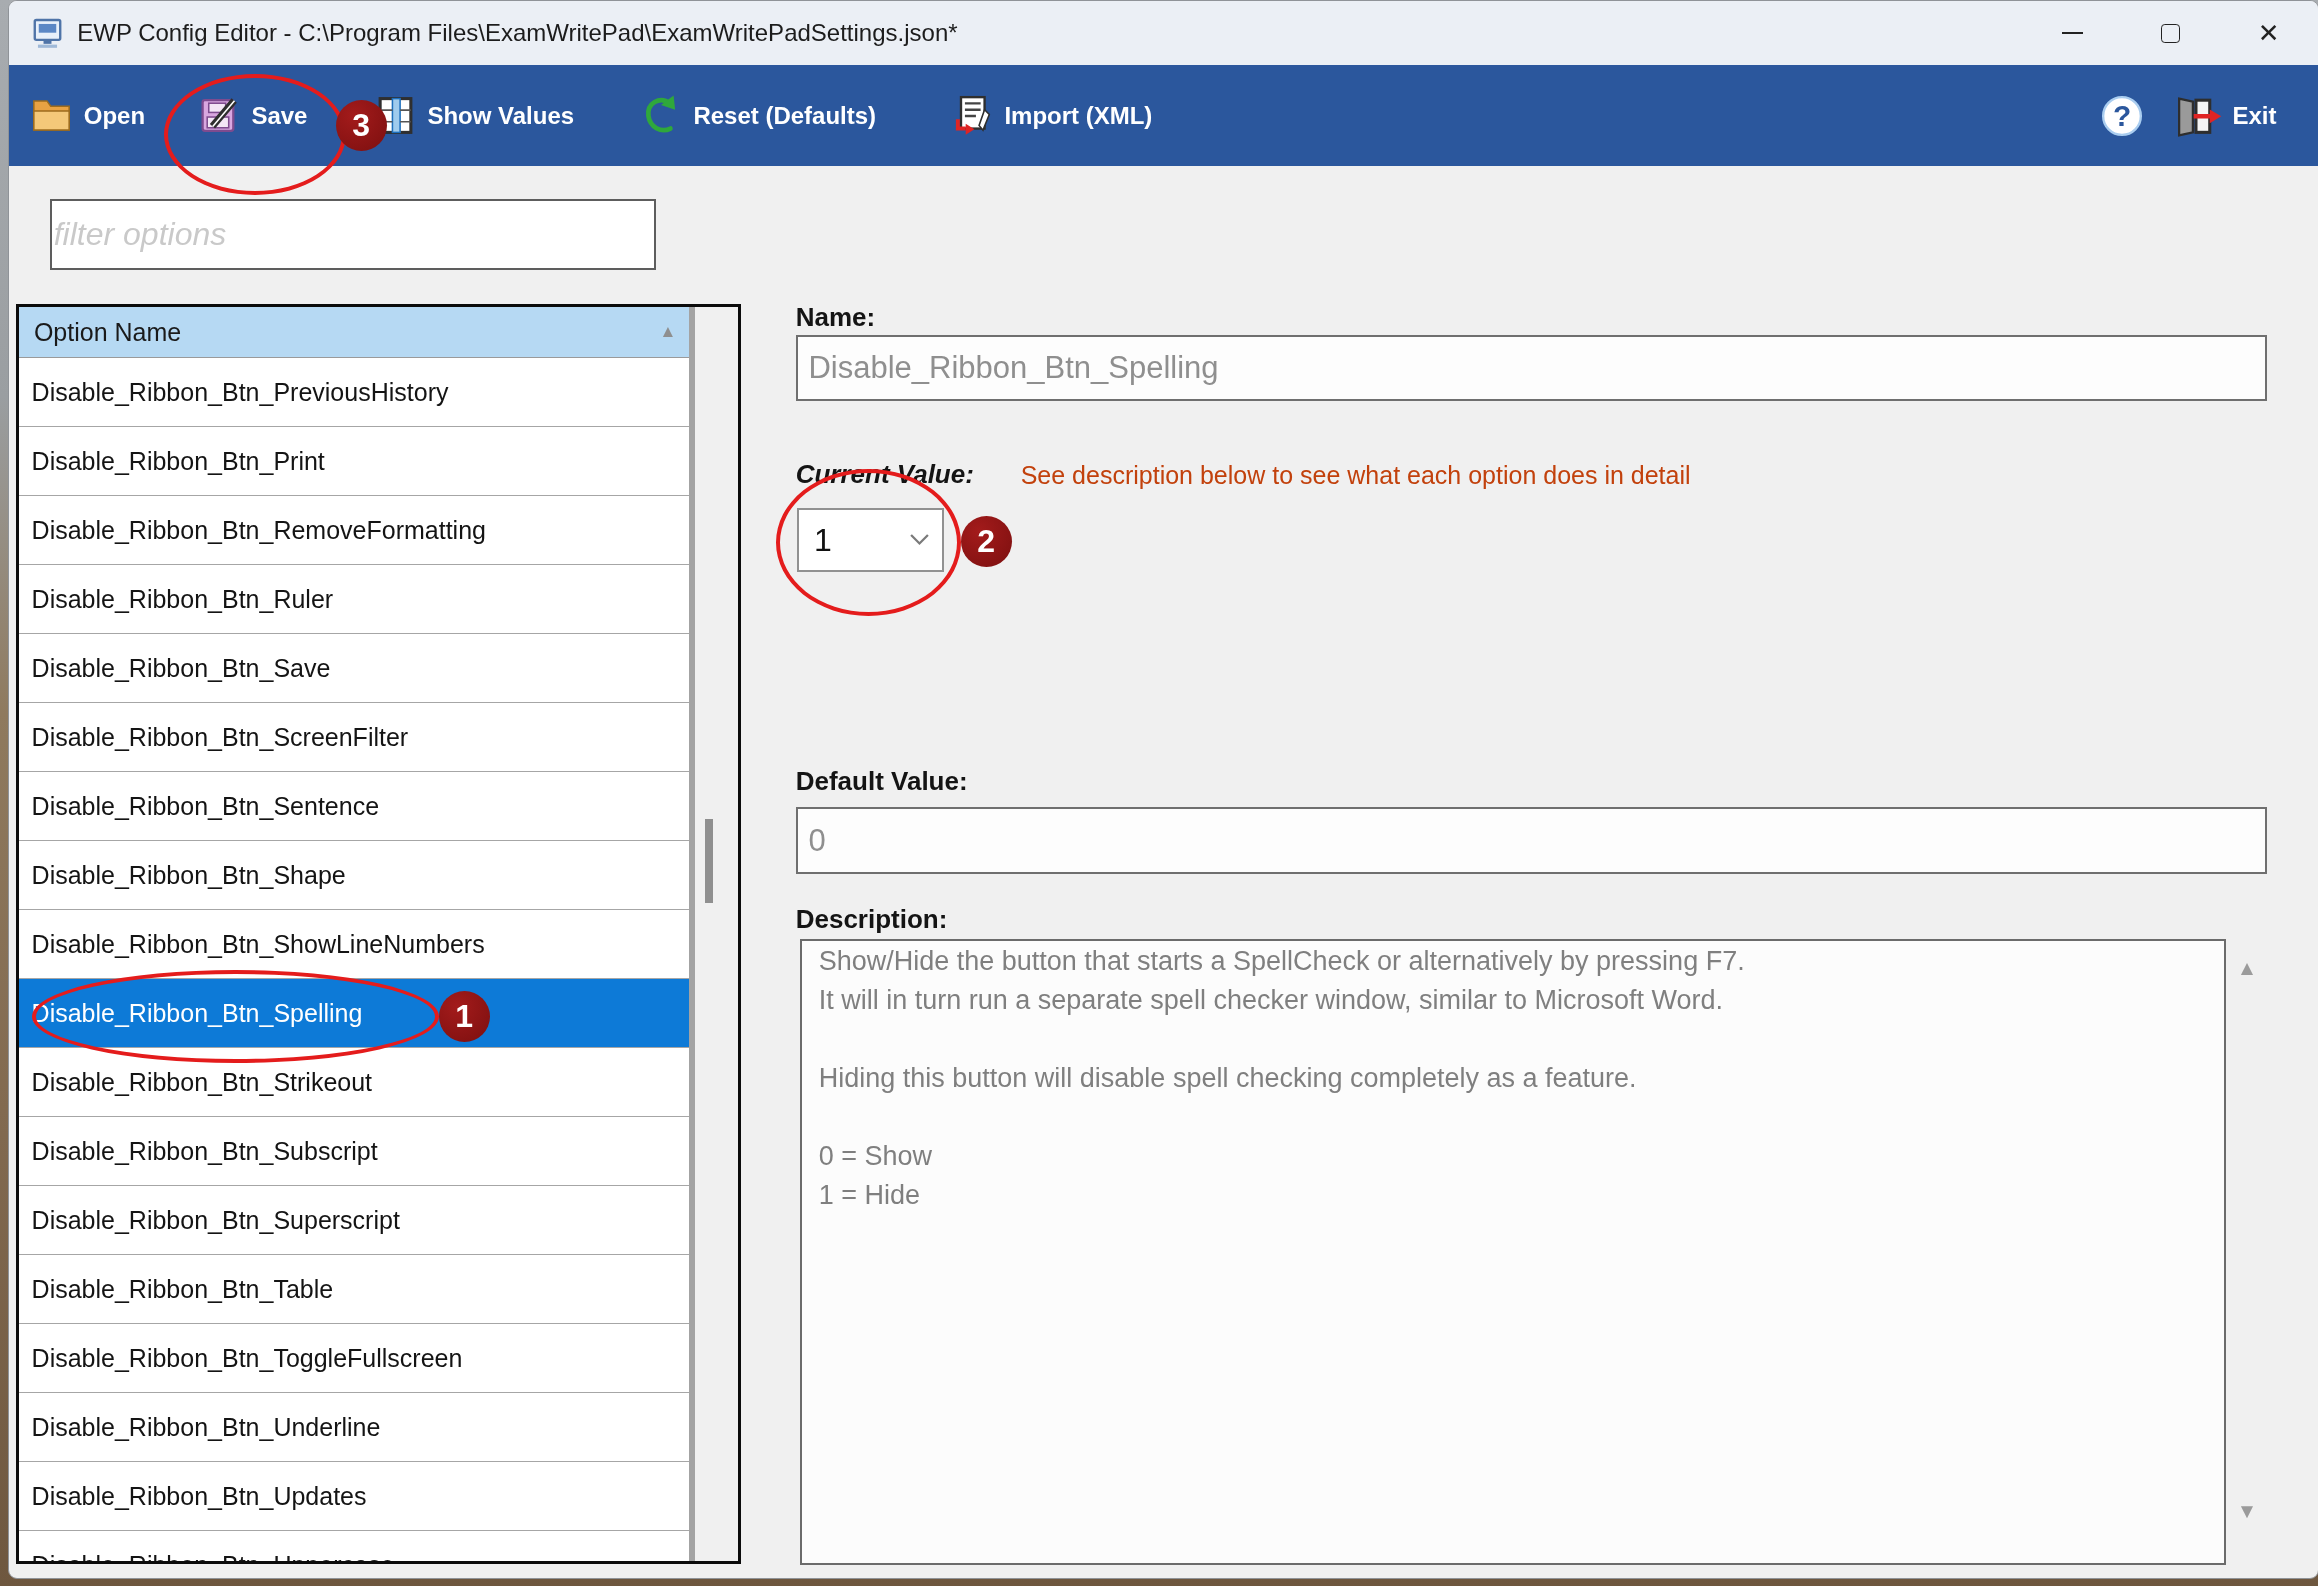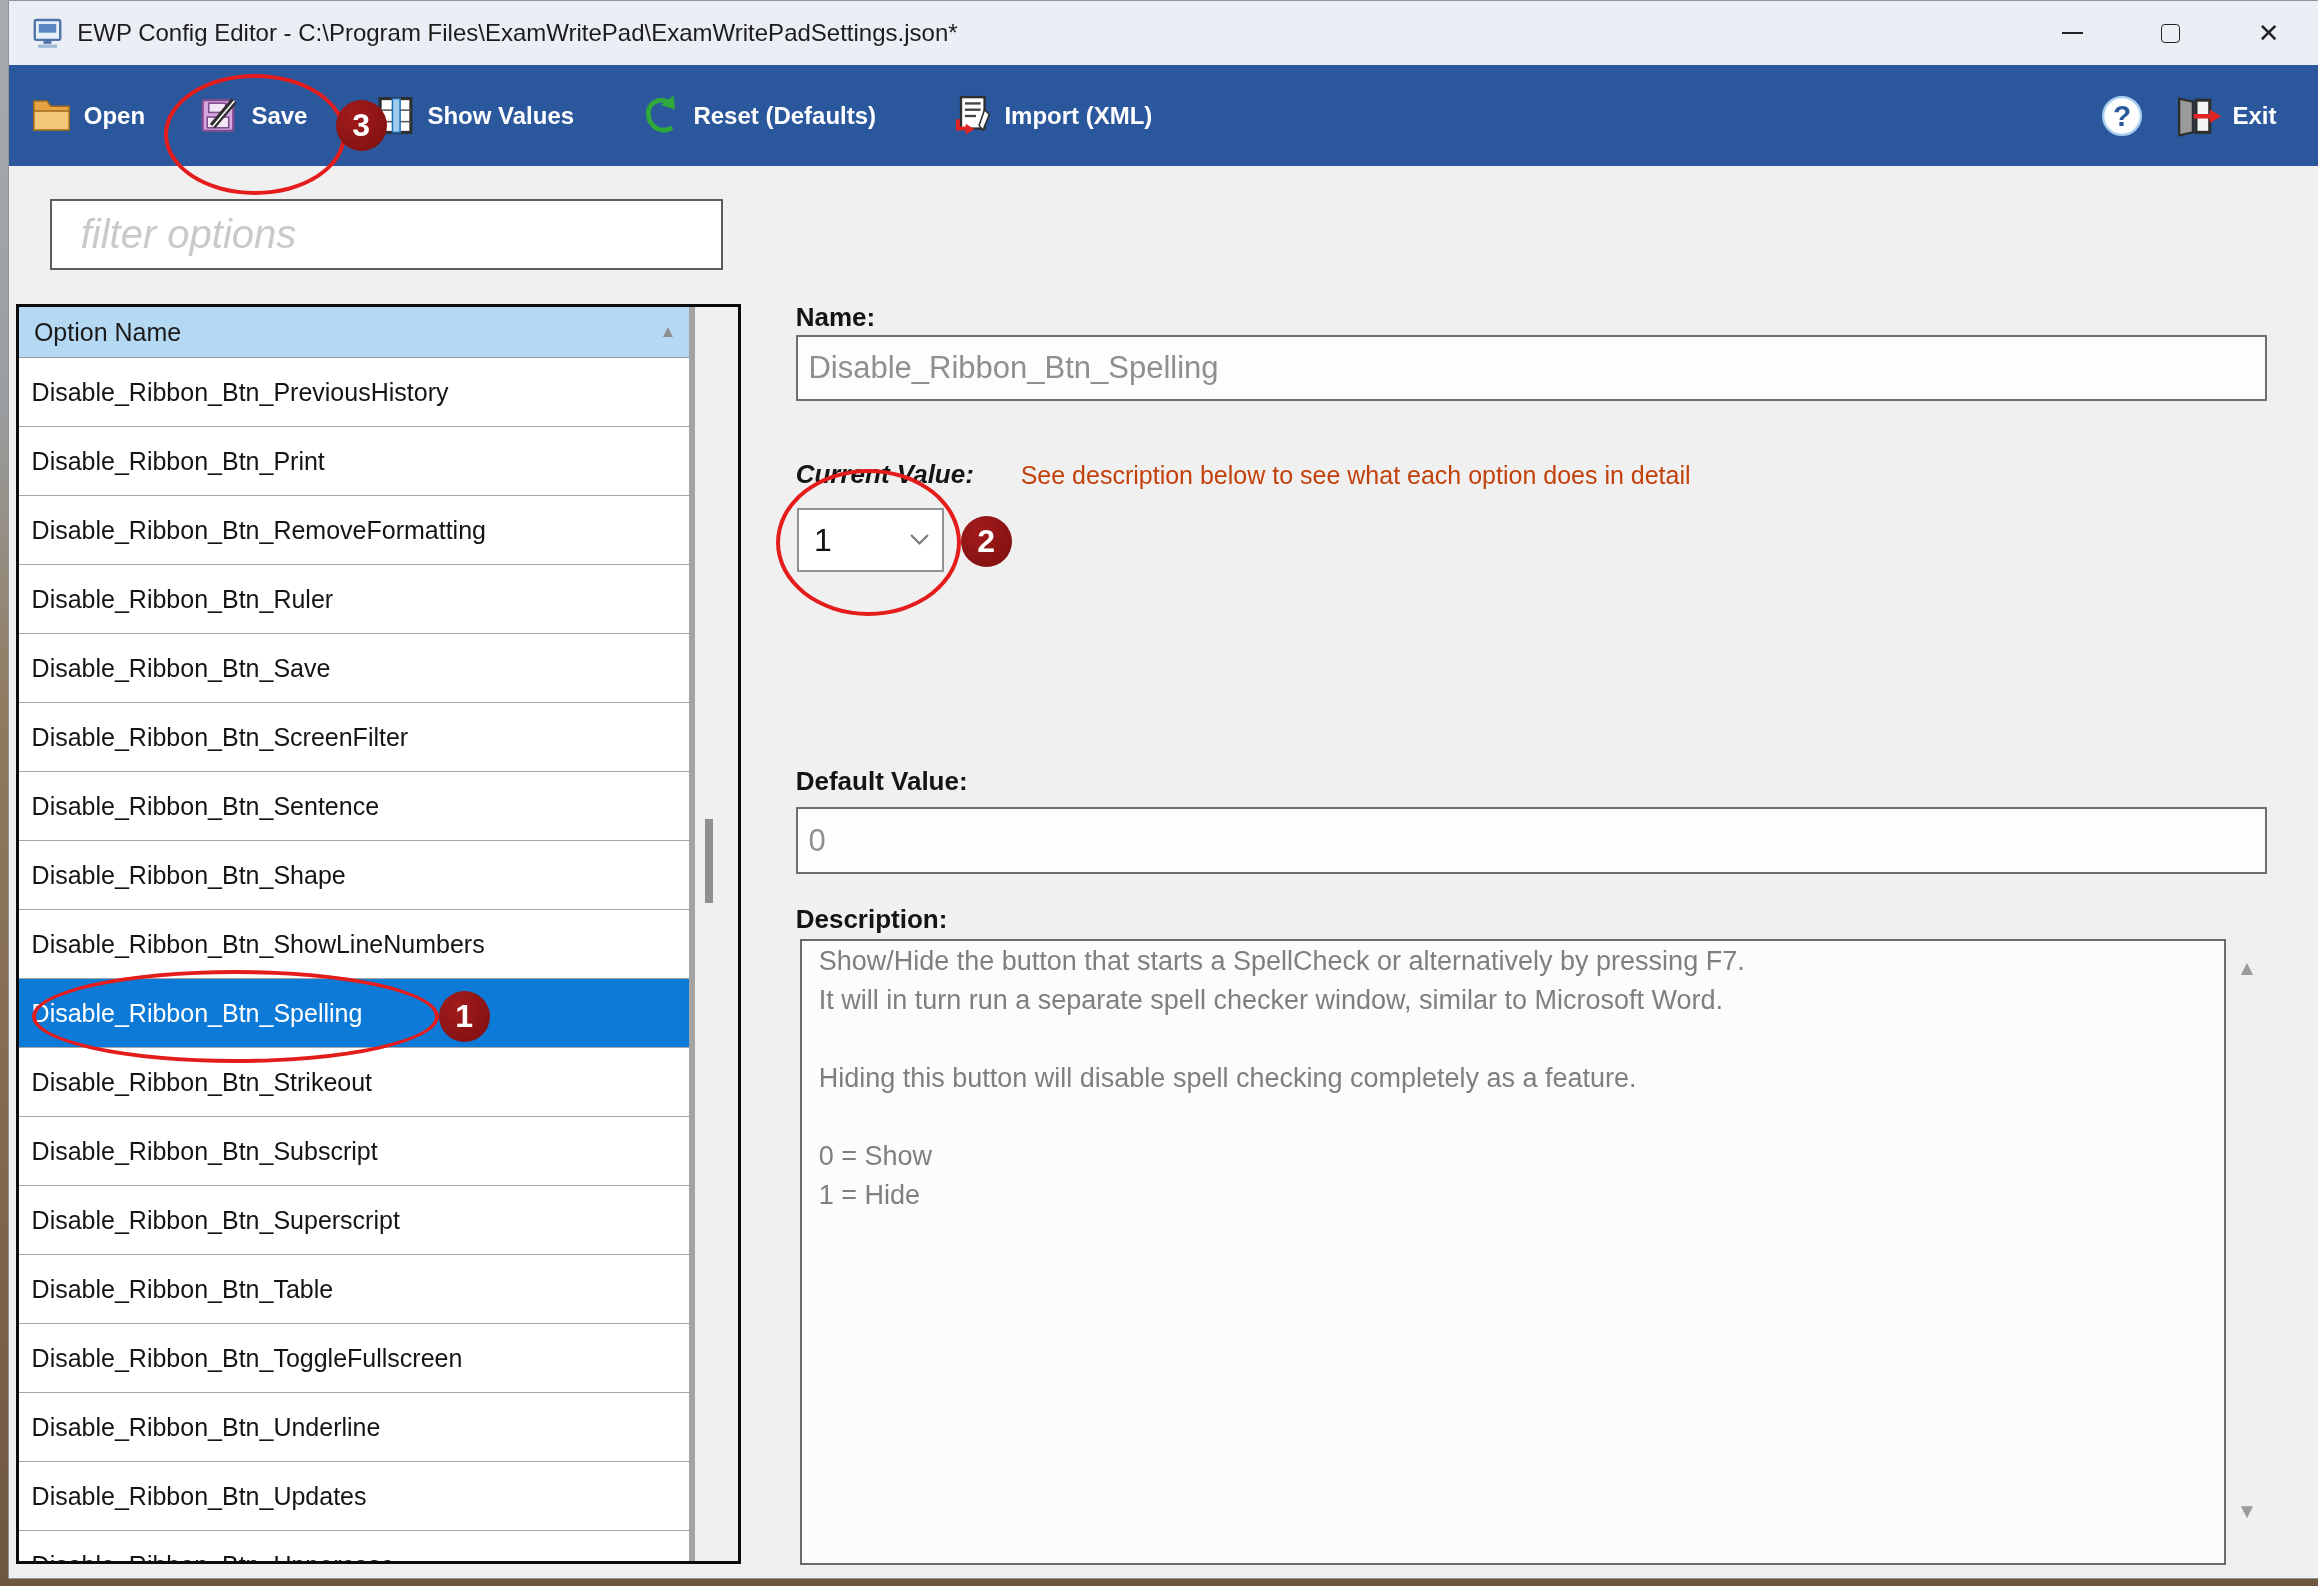--- a/index.html
+++ b/index.html
@@ -3,39 +3,39 @@
 <meta charset="utf-8">
 <style>
   * { margin:0; padding:0; box-sizing:border-box; }
   html,body { width:2319px; height:1586px; font-family:"Liberation Sans", sans-serif; }
   .screen {
     position:relative; width:2319px; height:1586px; overflow:hidden;
     background:linear-gradient(180deg,#a8acb0 0%,#9a9ea1 25%,#8f7a5e 45%,#826a50 70%,#6e573f 100%);
   }
   .window {
     position:absolute; left:7.7px; top:0; width:2311px; height:1579px;
-    background:#f0f0f0; border-radius:1px; border:0.8px solid #8f9398; overflow:hidden;
+    background:#f0f0f0; border-radius:9px; border:0.8px solid #8f9398; overflow:hidden;
   }
   
   .titlebar { position:absolute; left:0; top:0; width:100%; height:64px; background:#ebeff5; display:flex; align-items:center; }
   .app-icon { margin-left:21.4px; width:35px; height:35px; flex:0 0 auto; }
   .title-text { margin-left:12.2px; font-size:24px; color:#1c1c1c; white-space:nowrap; }
   .win-controls { position:absolute; right:0; top:0; height:64px; display:flex; }
   .win-btn { width:98px; height:64px; display:flex; align-items:center; justify-content:center; color:#222; font-size:26px; cursor:default; }
   .max-glyph { width:19px; height:19px; border:1.9px solid #222; border-radius:3.8px; }
   .min-glyph { width:20.7px; border-top:2.3px solid #222; }
   
   .toolbar { position:absolute; left:0; top:64px; width:100%; height:101px; background:#2b579d;text-align:right; }
   .tb-item { position:absolute; top:0; height:101px; display:flex; align-items:center; gap:10.7px; color:#fff; font-size:24px; font-weight:700; white-space:nowrap; }
   .tb-item svg { display:block; }
   
   .filter-input {
-    position:absolute; left:41px; top:198px; width:673px; height:71px;
+    position:absolute; left:41px; top:198px; width:606px; height:71px;
     border:2.3px solid #5d5d5d; background:#fff; font-family:"Liberation Sans",sans-serif;
-    font-size:40px; font-style:italic; color:#555; padding-left:29px;
+    font-size:32px; font-style:italic; color:#555; padding-left:2px;
   }
   .filter-input::placeholder { color:#c9c9c9; opacity:1; }
   
   .list-box { position:absolute; left:6.9px; top:303px; width:725px; height:1260px; border:3.8px solid #0b0b0b; background:#f0f0f0; display:flex; overflow:hidden; }
   .grid { width:676px; background:#ec4899; border-right:6.9px solid #a3a3a3; overflow:hidden; }
   .grid-header { height:51px; background:#b6d9f3; border-bottom:1.5px solid #9a9a9a; display:flex; align-items:center; padding:0 12.2px 0 15.3px; font-size:25px; color:#1a1a1a; }
   .sort-icon { margin-left:auto; font-size:17px; color:#8f8f8f; }
   .row { height:69px; display:flex; align-items:center; padding-left:13px; font-size:25px; color:#141414; border-bottom:1.5px solid #a6a6a6; background:#fff; white-space:nowrap; }
   .row.selected { background:#0d7ad7; color:#fff; }
   .list-scroll { position:relative; flex:1; }

